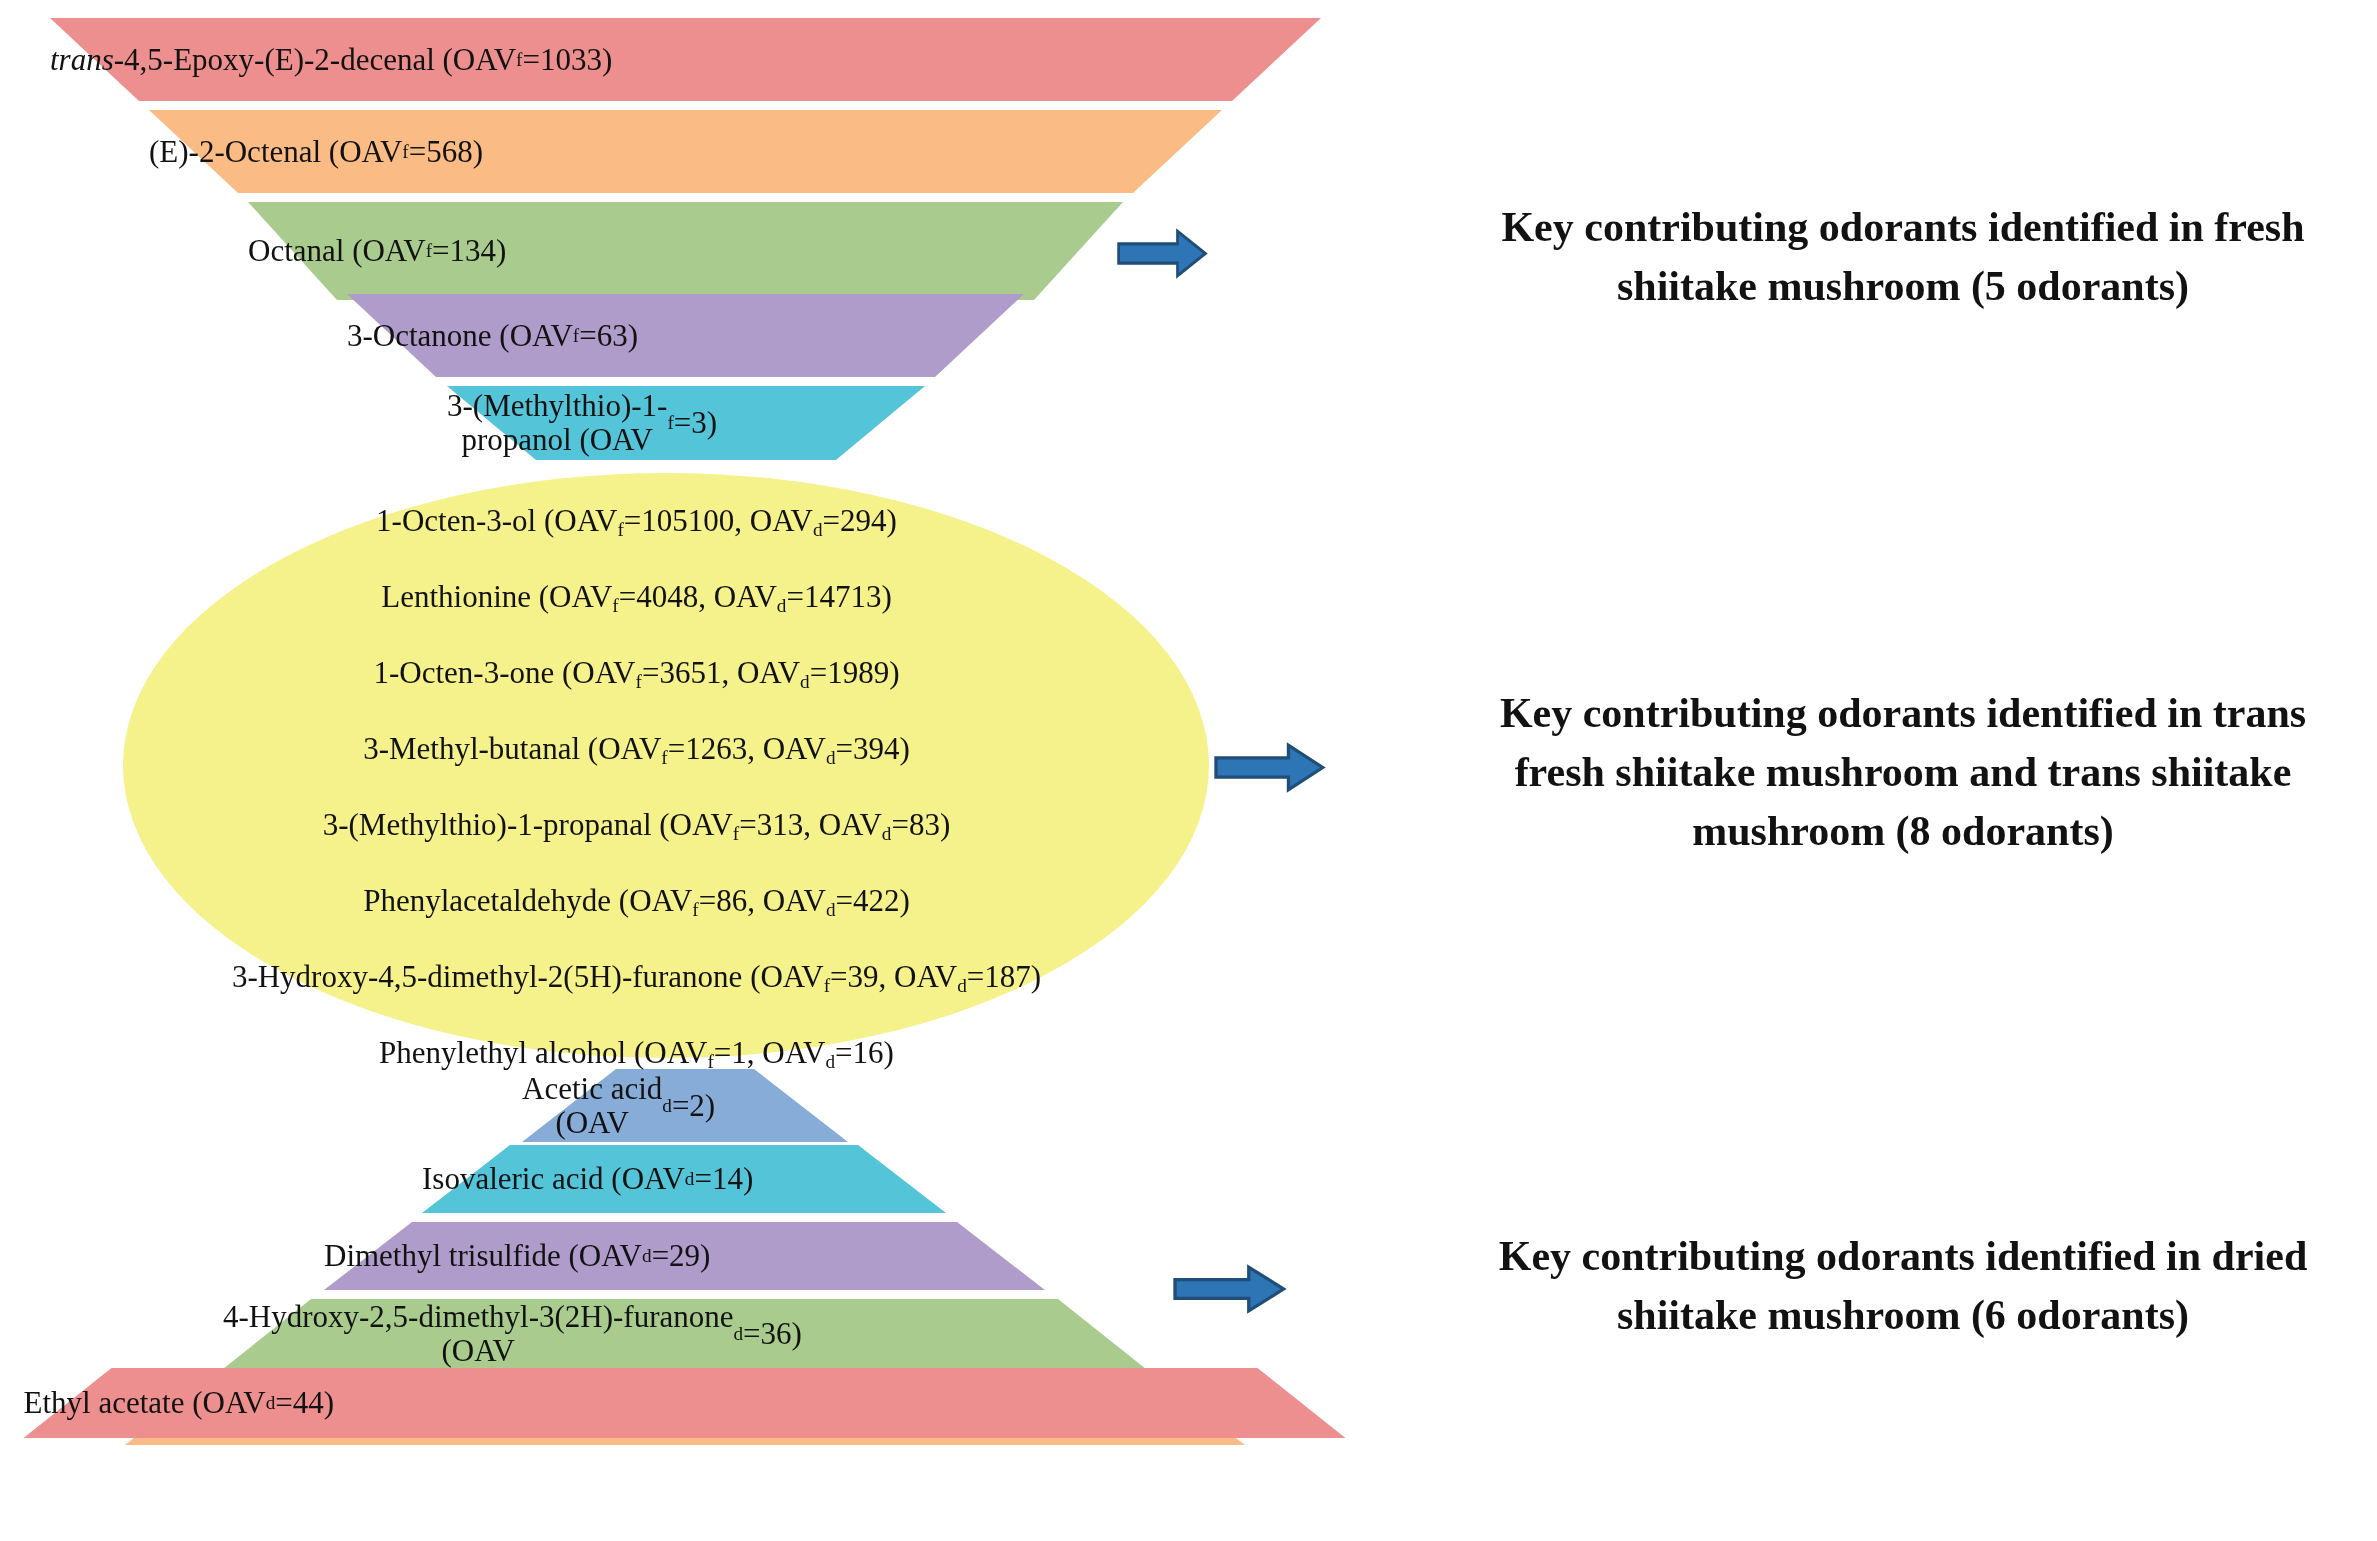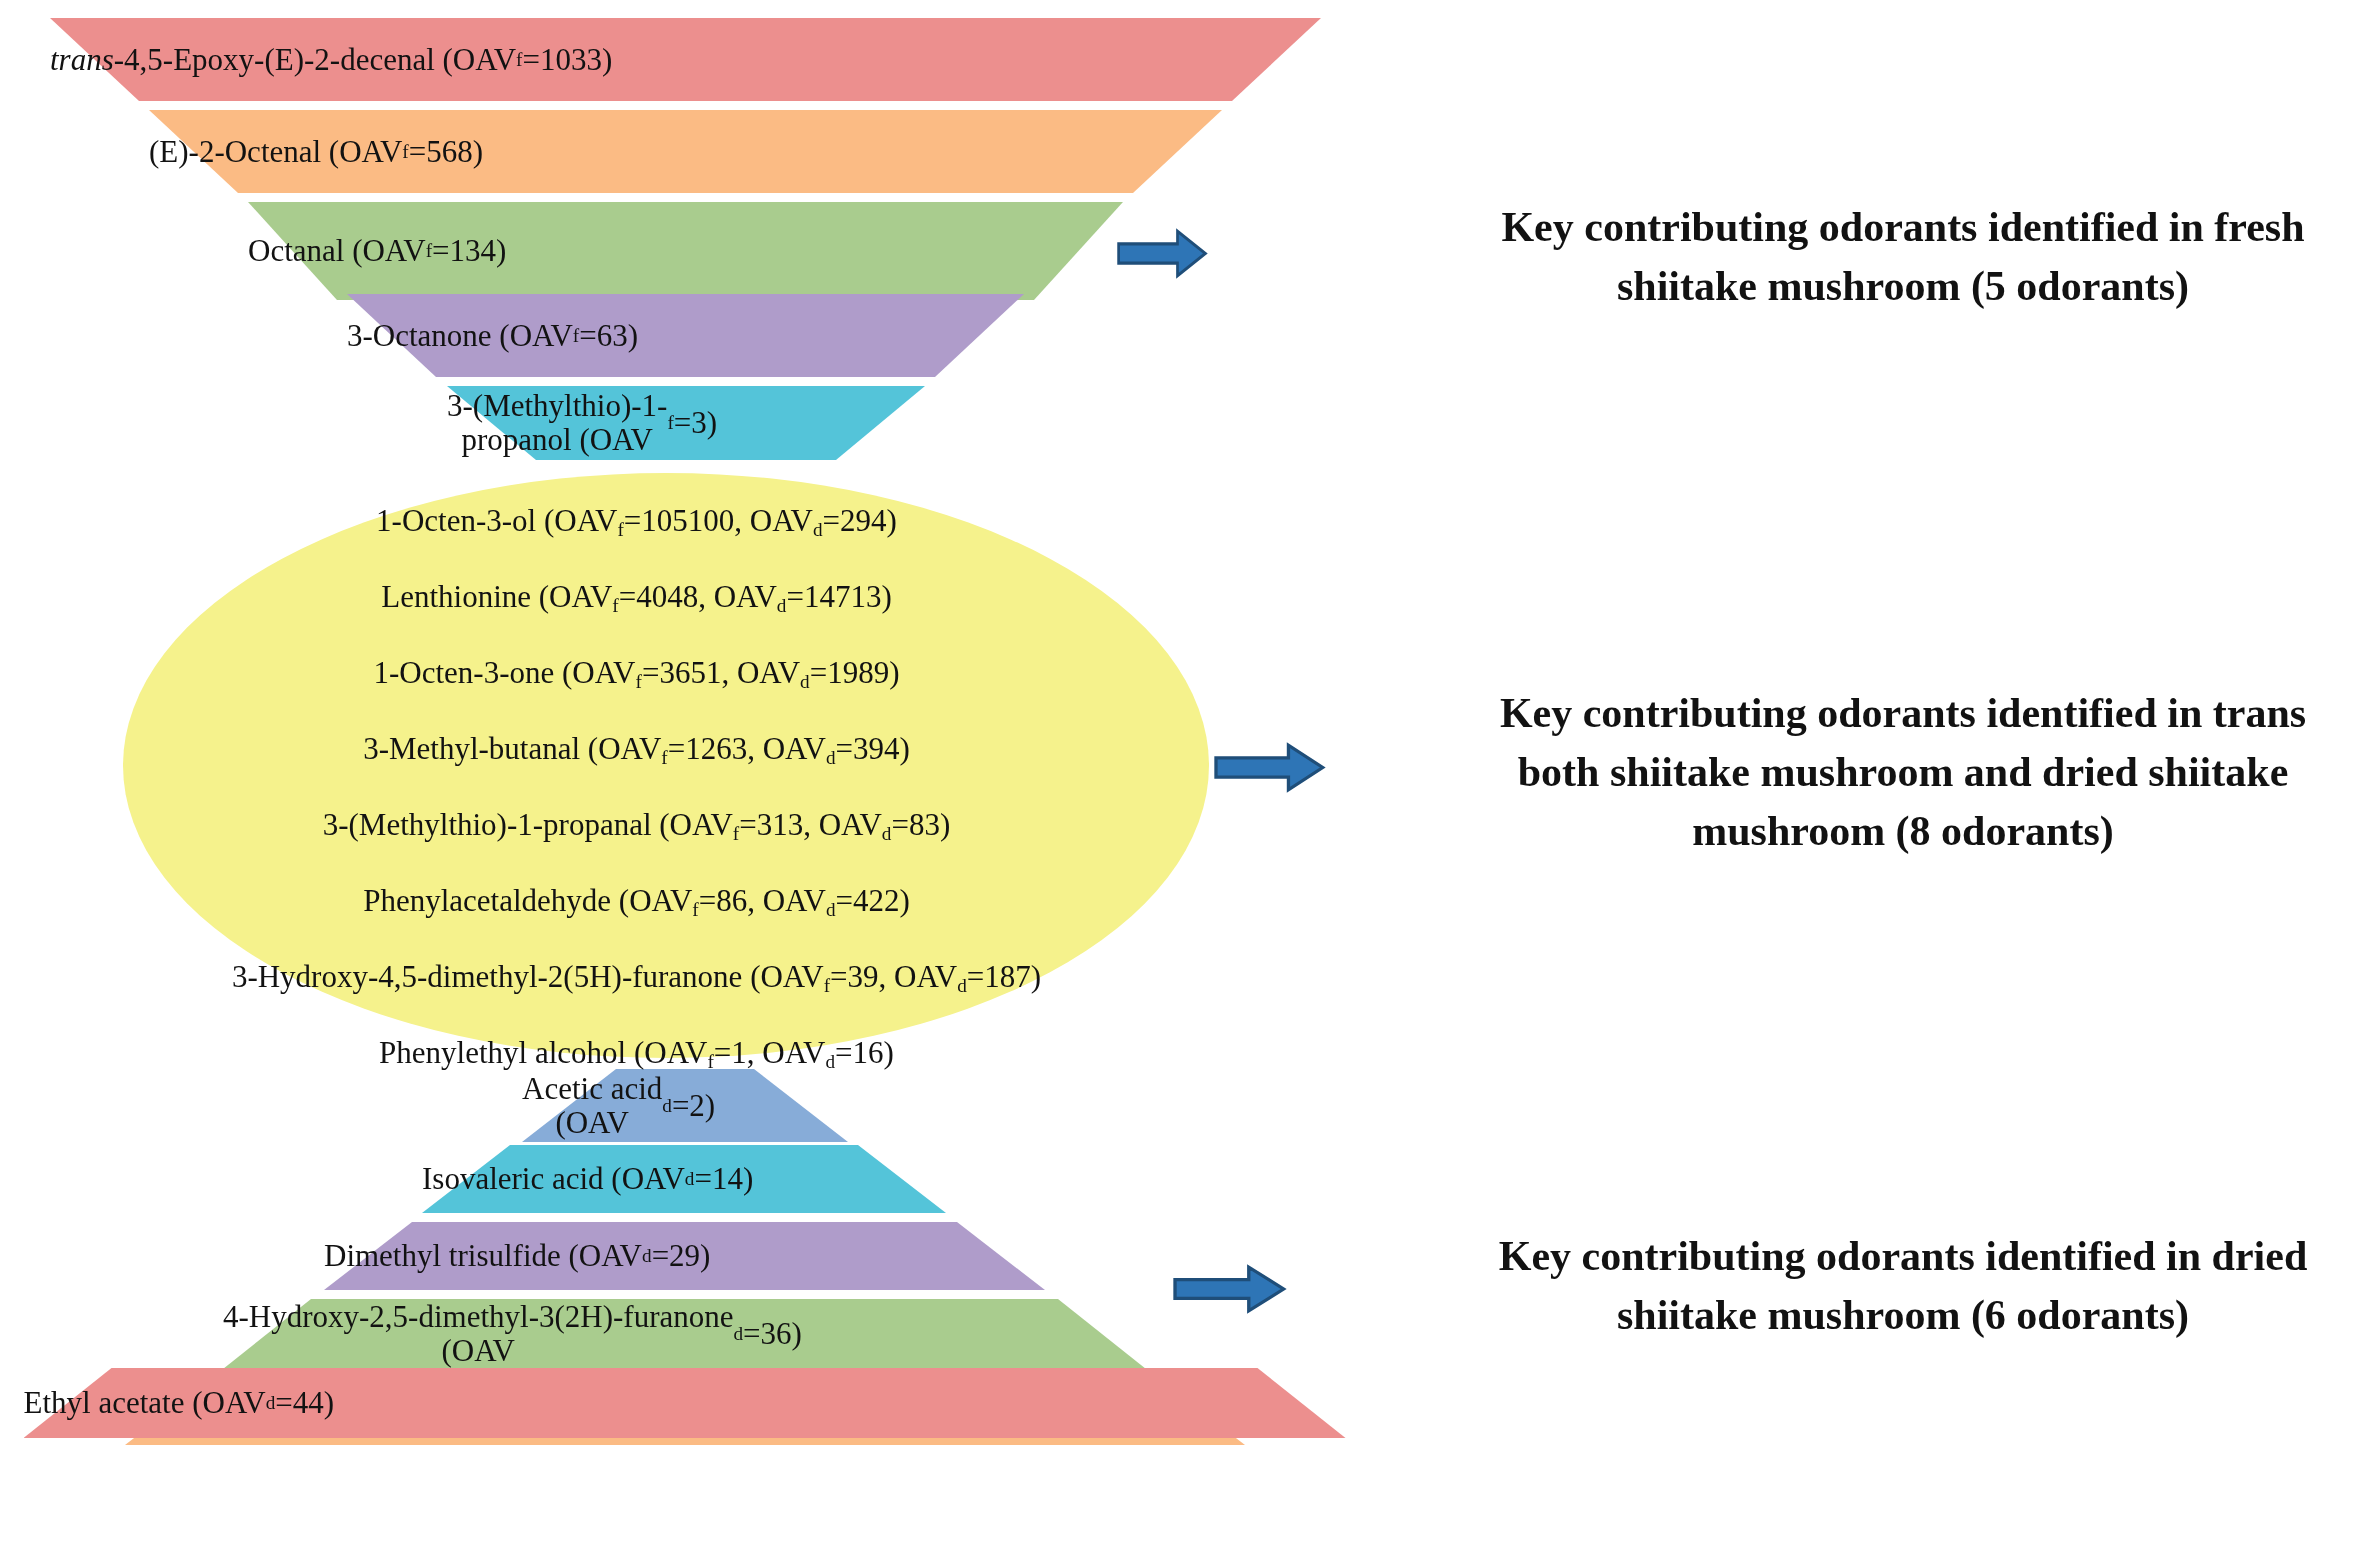--- a/index.html
+++ b/index.html
@@ -134,20 +134,20 @@
 <svg class="arrow" id="arrow3" viewBox="0 0 170 80" preserveAspectRatio="none">
   <polygon points="3,25 113,25 113,5 165,40 113,75 113,55 3,55" stroke-width="5" stroke-linejoin="miter" fill="#2E75B6" stroke="#1F4E79"></polygon>
 </svg>
 
 <div class="rblock" id="rb0">
   <div>Key contributing odorants identified in fresh</div>
   <div>shiitake mushroom (5 odorants)</div>
 </div>
 <div class="rblock" id="rb1">
   <div>Key contributing odorants identified in trans</div>
-  <div>both shiitake mushroom and dried shiitake</div>
+  <div>fresh shiitake mushroom and trans shiitake</div>
   <div>mushroom (8 odorants)</div>
 </div>
 <div class="rblock" id="rb2">
   <div>Key contributing odorants identified in dried</div>
   <div>shiitake mushroom (6 odorants)</div>
 </div>
 
 
 </body></html>

